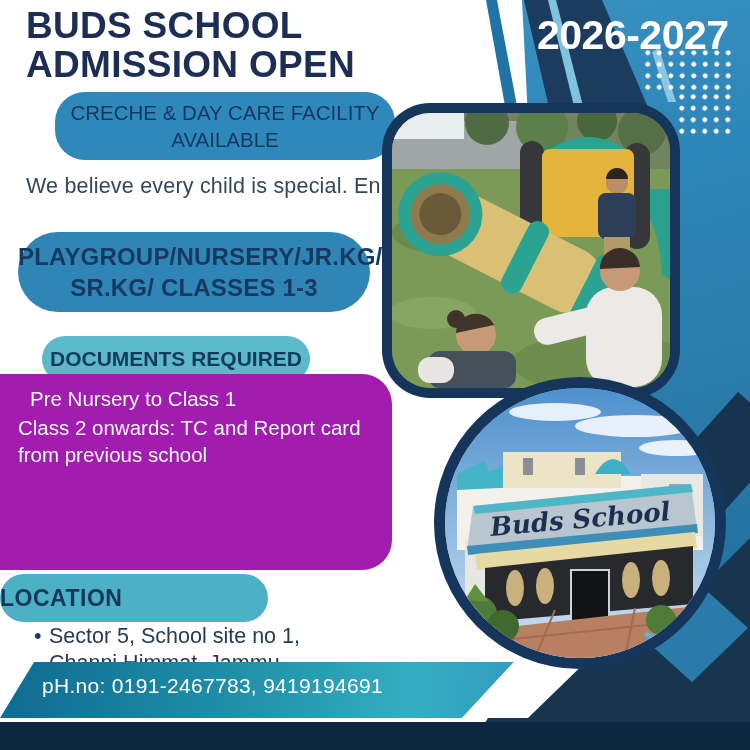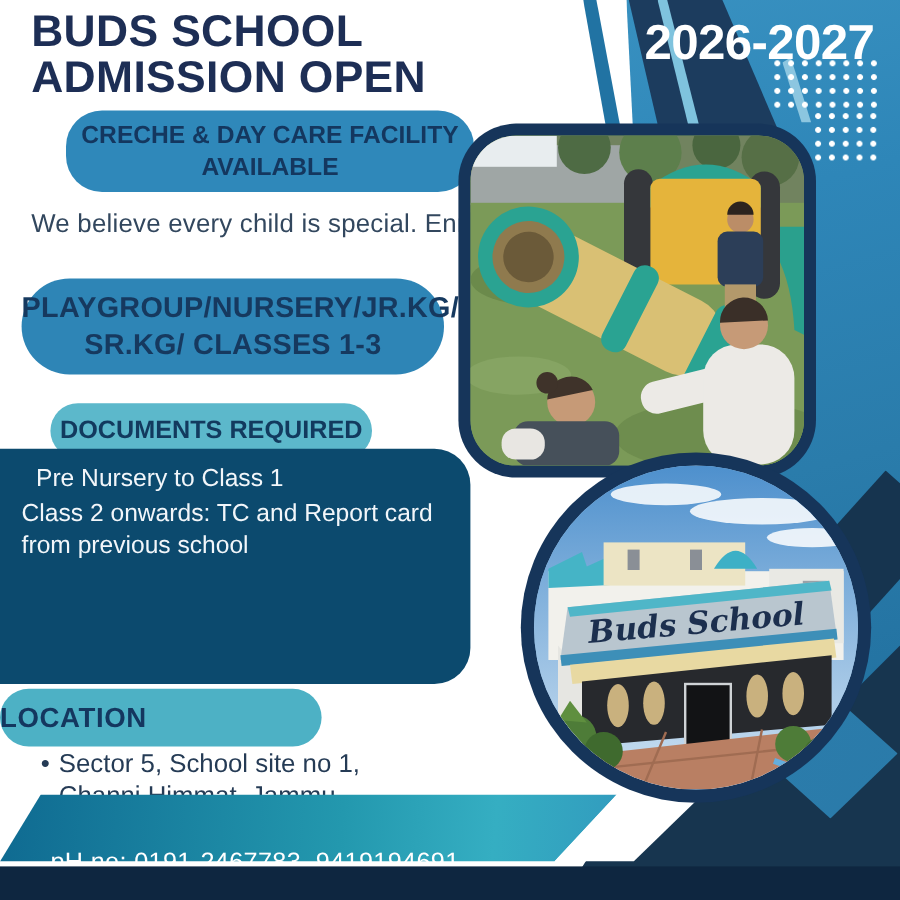--- a/index.html
+++ b/index.html
@@ -24,46 +24,46 @@
   .white-wedge{background:#ffffff;clip-path:polygon(430px 560px,622px 560px,598px 650px,528px 718px,430px 718px);}
   .dots{background-image:radial-gradient(circle,#ffffff 2.1px,rgba(255,255,255,0) 2.8px);
     background-size:11.5px 11.5px;}
   .dots-a{left:642px;top:47px;width:92px;height:45px;}
   .dots-b{left:676px;top:91px;width:58px;height:45px;}
 
   
   .title{left:26px;top:6px;font-size:37px;line-height:39px;font-weight:bold;color:#1d2e55;letter-spacing:.3px;}
   .session{left:537px;top:12px;font-size:41px;font-weight:bold;color:#ffffff;letter-spacing:-.5px;}
   .creche-pill{left:55px;top:92px;width:340px;height:68px;background:#2f88ba;border-radius:30px;
-    color:#14375f;font-weight:bold;font-size:20.5px;line-height:27px;text-align:center;padding-top:7px;box-sizing:border-box;}
+    color:#14375f;font-weight:normal;font-size:20.5px;line-height:27px;text-align:center;padding-top:7px;box-sizing:border-box;}
   .intro{left:26px;top:173px;font-size:21.5px;line-height:27px;color:#32475e;letter-spacing:.2px;}
   .classes-pill{left:18px;top:232px;width:352px;height:80px;background:#2e85b6;border-radius:40px;
     color:#16395f;font-weight:bold;font-size:24px;line-height:31px;text-align:center;padding-top:9px;box-sizing:border-box;letter-spacing:.2px;}
   .doc-pill{left:42px;top:336px;width:268px;height:46px;background:#5cb8cb;border-radius:26px;
     color:#123a5e;font-weight:bold;font-size:21px;line-height:46px;text-align:center;}
-  .navy-box{left:0;top:374px;width:392px;height:196px;background:#0c4a6e;border-radius:0 30px 30px 0;
+  .navy-box{left:0;top:374px;width:392px;height:196px;background:#a21caf;border-radius:0 30px 30px 0;
     color:#f2f6fa;font-size:20.5px;box-sizing:border-box;padding:13px 0 0 30px;}
   .navy-box .sub{margin:0 0 3px 0;}
   .navy-box ul{margin:0;padding-left:30px;list-style:disc;}
   .navy-box li{line-height:29px;}
   .navy-box .note{margin-left:-12px;line-height:27px;}
   .loc-pill{left:0;top:574px;width:268px;height:48px;background:#4db1c5;border-radius:26px;
     color:#14375f;font-weight:bold;font-size:23px;line-height:48px;letter-spacing:.5px;}
   .address{left:34px;top:623px;font-size:21.5px;line-height:27px;color:#253b55;font-weight:normal;}
   .address .l2{padding-left:15px;}
   .address .blt{display:inline-block;width:15px;}
 
   
   .phone-wrap{left:0;top:658px;width:750px;height:64px;}
   .phone-band{position:absolute;inset:0;
     background:linear-gradient(95deg,#0f6a91 0%,#2398ae 38%,#35aec2 55%,#2e86ba 85%,#2f7fb5 100%);
     clip-path:polygon(34px 4px,514px 4px,462px 60px,0px 60px);}
   .phone-slash{position:absolute;inset:0;background:#ffffff;
     clip-path:polygon(514px 4px,540px 4px,488px 60px,462px 60px);}
-  .phone-text{position:absolute;left:42px;top:16px;color:#ffffff;font-size:21px;letter-spacing:.3px;margin-top:33px;}
+  .phone-text{position:absolute;left:42px;top:16px;color:#ffffff;font-size:21px;letter-spacing:.3px;}
   .bottom-bar{left:0;top:722px;width:750px;height:28px;background:#0e2640;}
 
   
   .pg-frame{left:382px;top:103px;width:298px;height:295px;background:#16355a;border-radius:48px;}
   .pg-photo{position:absolute;left:10px;top:10px;width:278px;height:275px;border-radius:38px;overflow:hidden;background:#7b9a58;}
   .circ-frame{left:434px;top:377px;width:292px;height:292px;border-radius:50%;background:#16355a;}
   .circ-photo{position:absolute;left:11px;top:11px;width:270px;height:270px;border-radius:50%;overflow:hidden;background:#9cc4e4;}
   svg{display:block;}
 </style>
 </head>

